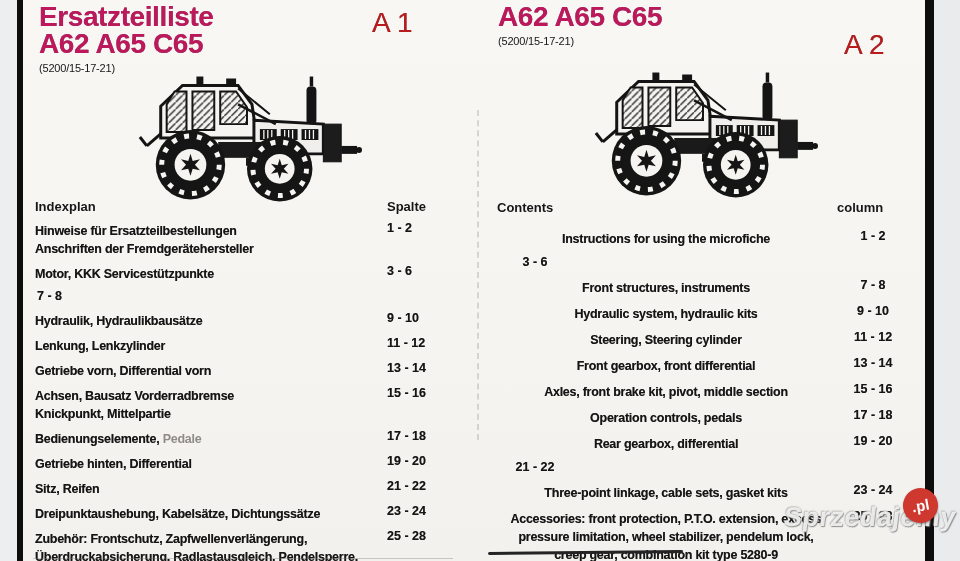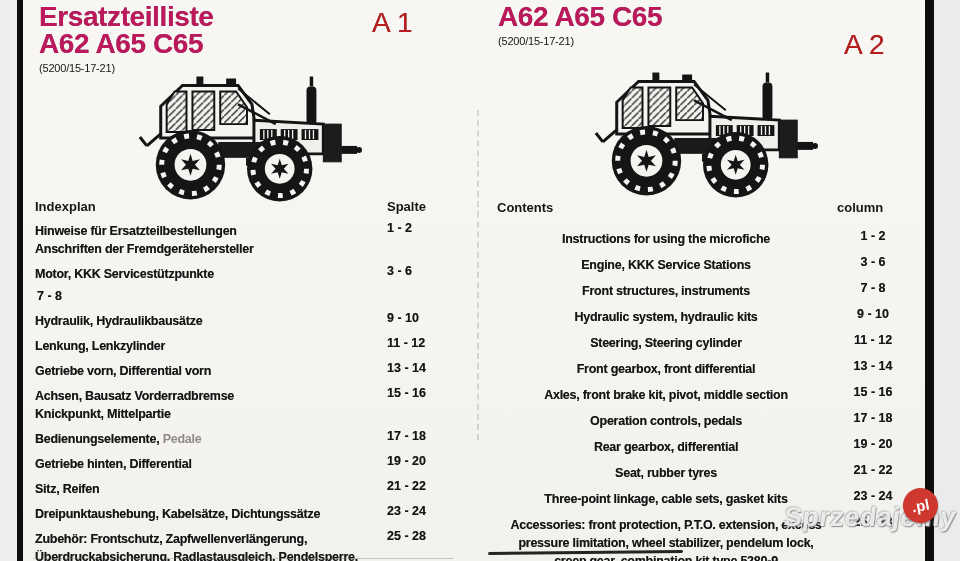--- a/index.html
+++ b/index.html
@@ -272,21 +272,20 @@
     <div class="index-head">
       <span>Contents</span>
       <span class="col-head">column</span>
     </div>
     <div class="rows">
         <div class="idx-row">
           <span class="idx-labelwrap"><span class="idx-label">Instructions for using the microfiche</span></span>
           <span class="idx-cols">1 - 2</span>
         </div>
         <div class="idx-row">
-          <span class="idx-labelwrap"><span class="idx-label">Engine, KKK Service Stations</span></span>
           <span class="idx-cols">3 - 6</span>
         </div>
         <div class="idx-row">
           <span class="idx-labelwrap"><span class="idx-label">Front structures, instruments</span></span>
           <span class="idx-cols">7 - 8</span>
         </div>
         <div class="idx-row">
           <span class="idx-labelwrap"><span class="idx-label">Hydraulic system, hydraulic kits</span></span>
           <span class="idx-cols">9 - 10</span>
         </div>
@@ -304,21 +303,20 @@
         </div>
         <div class="idx-row">
           <span class="idx-labelwrap"><span class="idx-label">Operation controls, pedals</span></span>
           <span class="idx-cols">17 - 18</span>
         </div>
         <div class="idx-row">
           <span class="idx-labelwrap"><span class="idx-label">Rear gearbox, differential</span></span>
           <span class="idx-cols">19 - 20</span>
         </div>
         <div class="idx-row">
-          <span class="idx-labelwrap"><span class="idx-label">Seat, rubber tyres</span></span>
           <span class="idx-cols">21 - 22</span>
         </div>
         <div class="idx-row">
           <span class="idx-labelwrap"><span class="idx-label">Three-point linkage, cable sets, gasket kits</span></span>
           <span class="idx-cols">23 - 24</span>
         </div>
         <div class="idx-row">
           <span class="idx-labelwrap"><span class="idx-label">Accessories: front protection, P.T.O. extension, excess
 pressure limitation, wheel stabilizer, pendelum lock,
 creep gear, combination kit type 5280-9</span></span>

